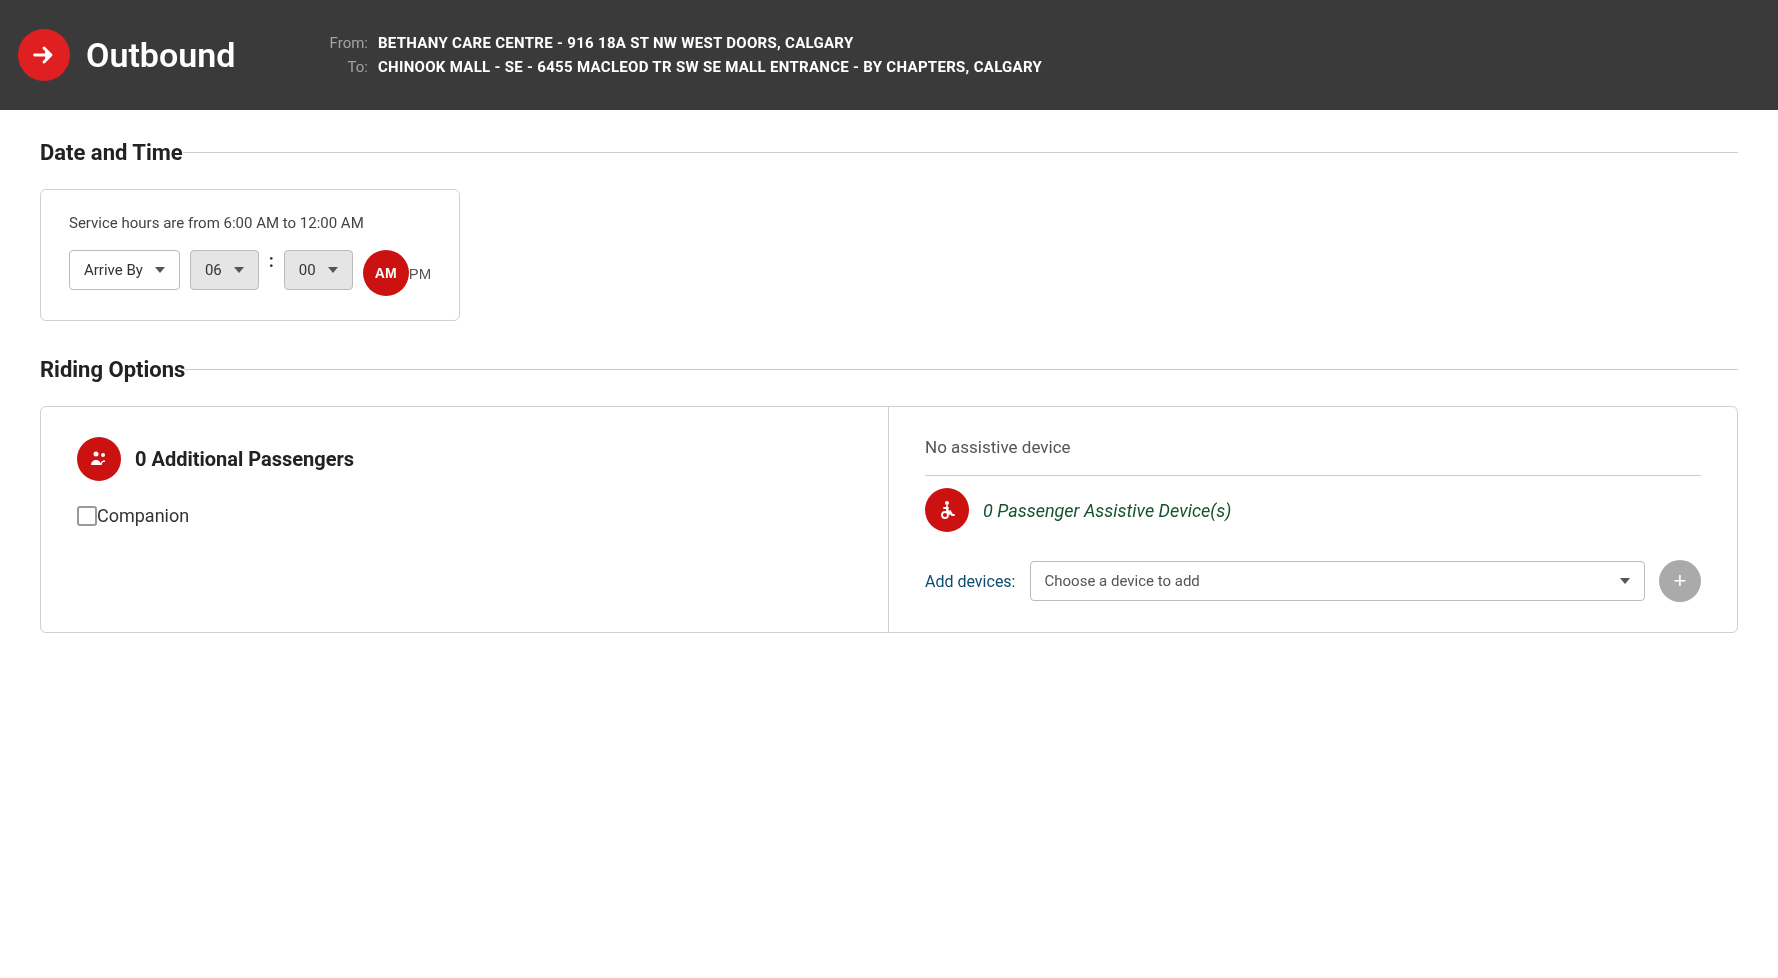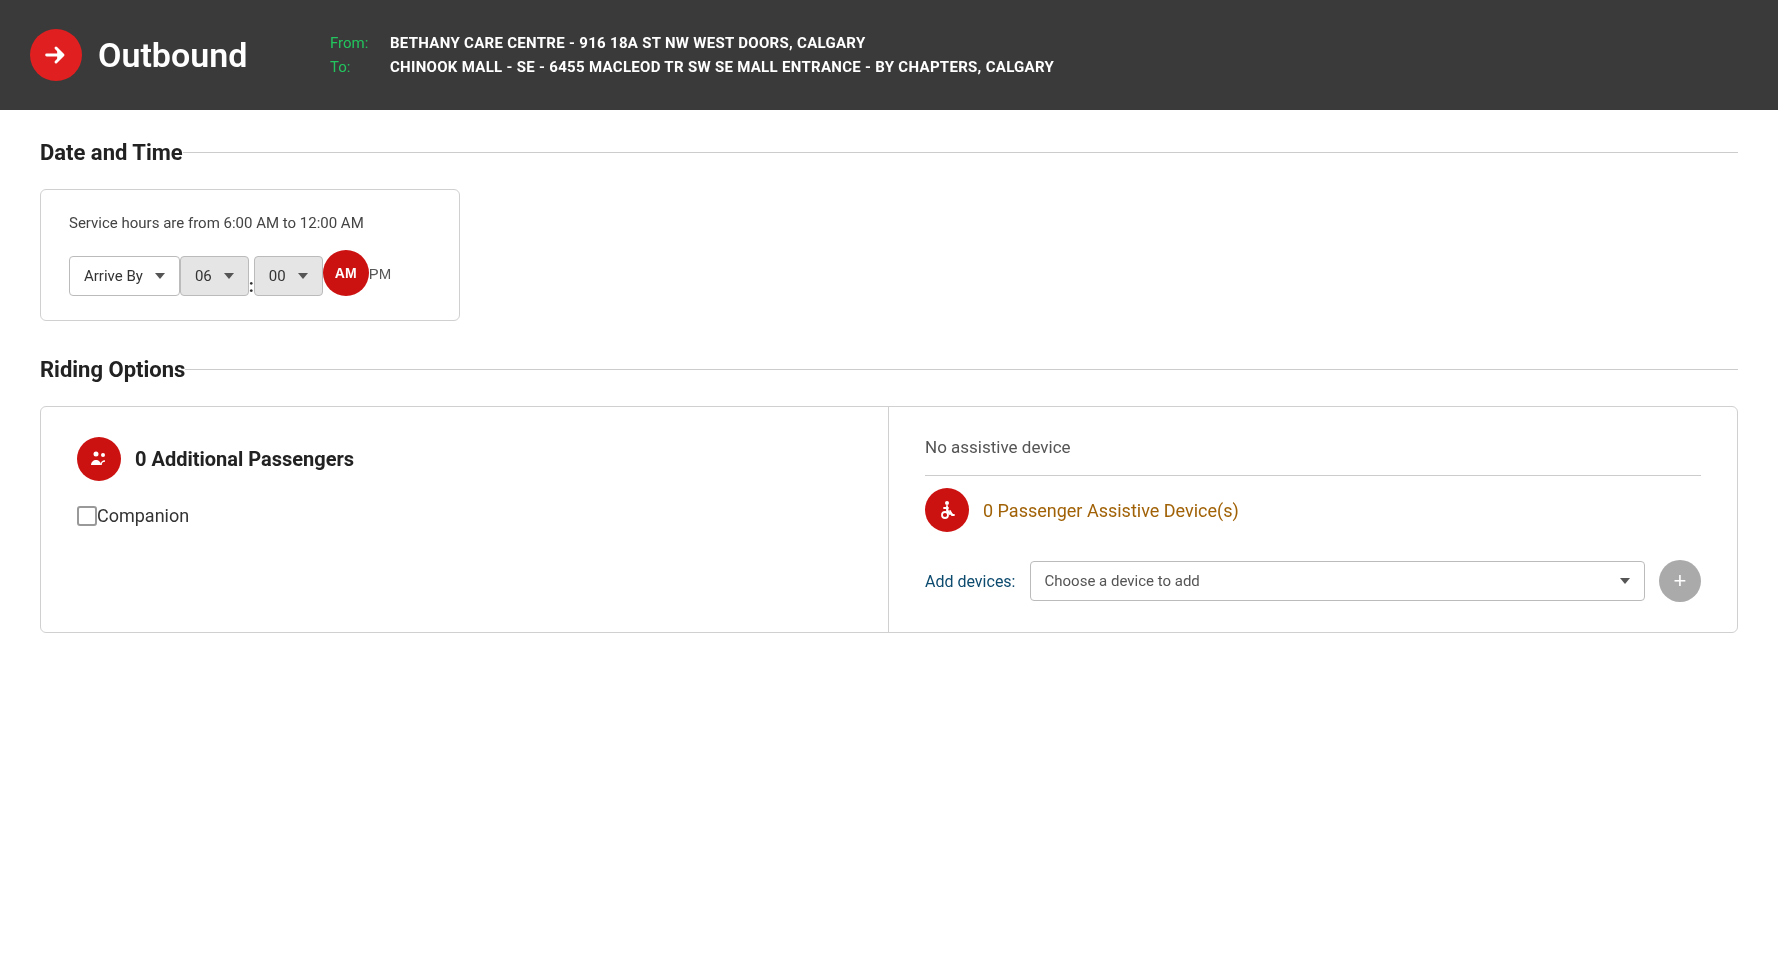--- a/index.html
+++ b/index.html
@@ -8,21 +8,21 @@
       background: #f0f0f0;
       min-height: 978px;
     }
 
     
     .header {
       background: #3a3a3a;
       color: white;
       display: flex;
       align-items: center;
-      padding: 0 30px;
+      padding: 0 18px;
       height: 110px;
     }
     .header-left {
       display: flex;
       align-items: center;
       gap: 16px;
       min-width: 260px;
     }
     .arrow-icon {
       background: #e02020;
@@ -50,22 +50,23 @@
       gap: 6px;
       margin-left: 40px;
     }
     .route-line {
       display: flex;
       gap: 10px;
       font-size: 15px;
       color: #ddd;
     }
     .route-line .route-label {
-      color: #22c55e;
+      color: #a3a3a3;
       min-width: 50px;
+      text-align: right;
     }
     .route-line .route-value {
       color: white;
       font-weight: 700;
       font-size: 15px;
       letter-spacing: 0.02em;
     }
 
     
     .main {
@@ -103,21 +104,22 @@
       margin-bottom: 36px;
       min-width: 420px;
     }
     .service-hours-text {
       font-size: 15px;
       color: #444;
       margin-bottom: 18px;
     }
     .time-controls {
       display: flex;
-      align-items: flex-end;
+      align-items: flex-start;
+      gap: 10px;
     }
     .arrive-by-select {
       border: 1px solid #bbb;
       border-radius: 4px;
       padding: 10px 14px;
       font-size: 15px;
       color: #333;
       cursor: pointer;
       display: flex;
       align-items: center;
@@ -252,21 +254,22 @@
       border-bottom: 1px solid #ccc;
     }
     .assistive-device-row {
       display: flex;
       align-items: center;
       gap: 14px;
       margin-bottom: 28px;
     }
     .assistive-text {
       font-size: 18px;
-      color: #a16207;
+      color: #14532d;
+      font-style: italic;
     }
     .add-devices-row {
       display: flex;
       align-items: center;
       gap: 14px;
     }
     .add-devices-label {
       font-size: 16px;
       color: #0c4a6e;
       white-space: nowrap;

